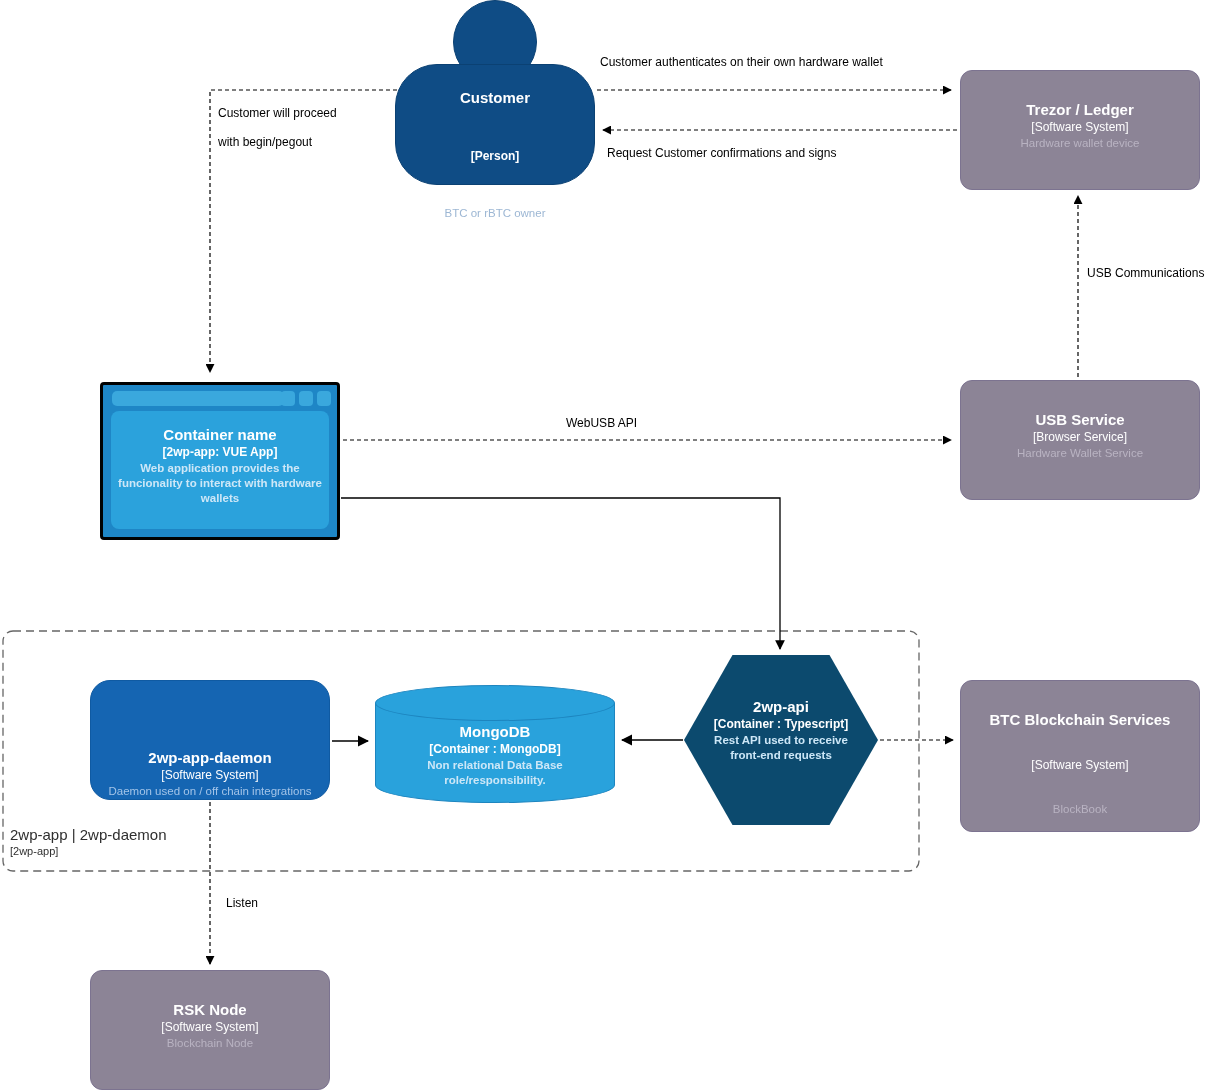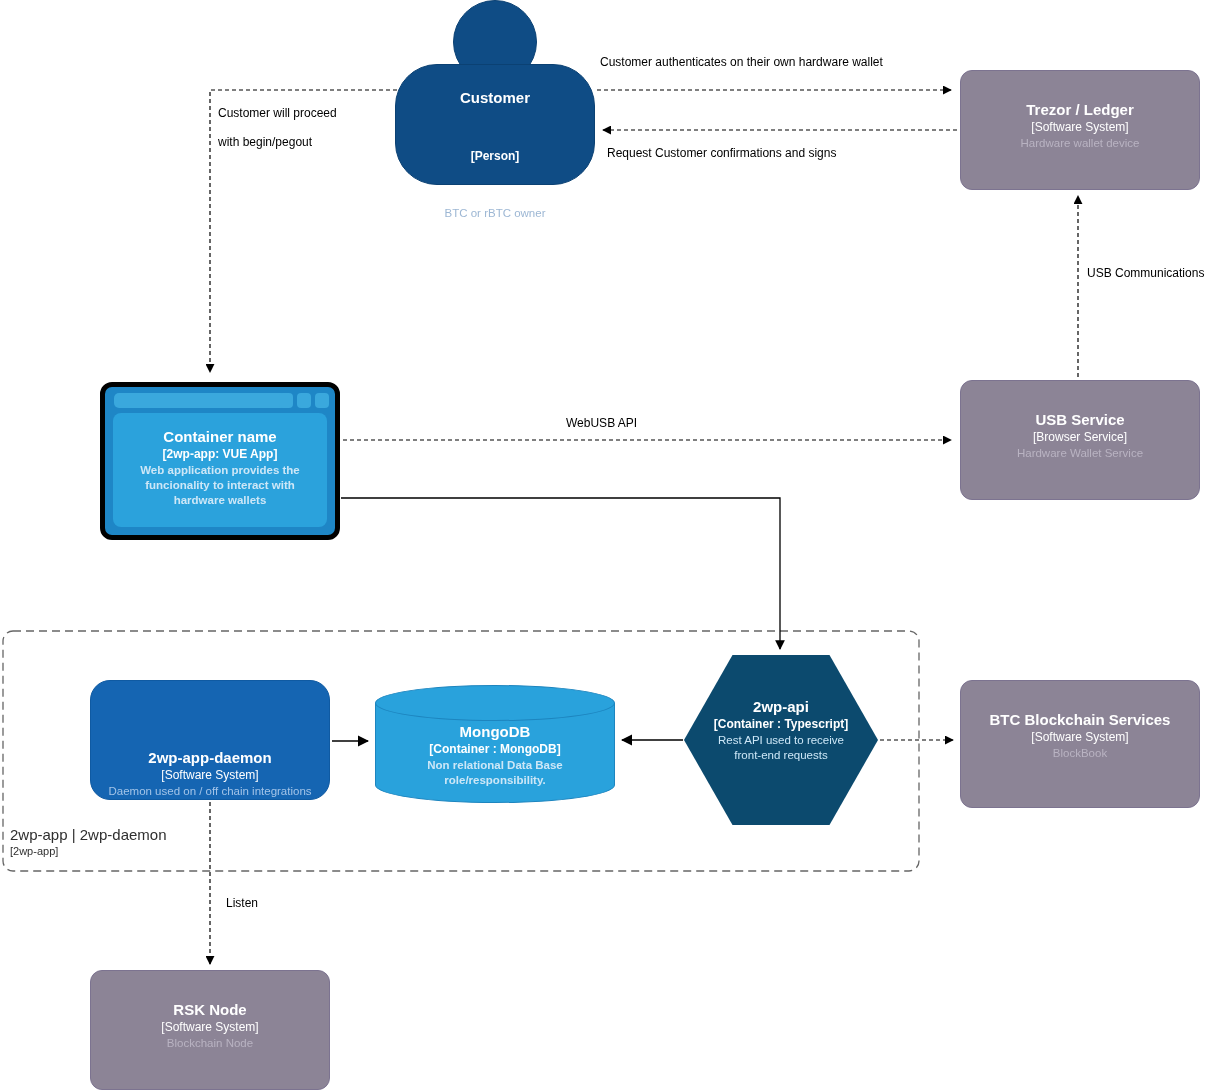--- a/index.html
+++ b/index.html
@@ -17,21 +17,21 @@
   
   .gray{background:#8c8496;border:1px solid #7c7390;border-radius:12px;justify-content:flex-start;padding-top:30px;}
   .gray .desc{color:#b9b3c2;}
 
   
   .person-head{position:absolute;width:82px;height:82px;border-radius:50%;background:#0f4c85;border:1px solid #0b4173;}
   .person-body{background:#0f4c85;border:1px solid #0b4173;border-radius:42px;padding-top:24px;}
   .person-body .desc{color:#9db7d4;}
 
   
-  .browser{background:#1e86c6;border:5px solid #000000;border-radius:12px;padding:0;display:block;}
+  .browser{background:#1e86c6;border:3px solid #000000;border-radius:4px;padding:0;display:block;}
   .browser-bar{position:absolute;left:0;top:0;right:0;height:26px;}
   .browser-pill{position:absolute;left:9px;top:6px;width:172px;height:15px;border-radius:5px;background:#3aa8dd;}
   .browser-btn{position:absolute;top:6px;width:14px;height:15px;border-radius:4px;background:#3aa8dd;}
   .browser-inner{position:absolute;left:8px;right:8px;top:26px;bottom:8px;background:#2ba2dc;border-radius:8px;
     display:flex;flex-direction:column;align-items:center;text-align:center;padding-top:15px;box-sizing:border-box;}
   .browser-inner .desc{color:#cde7f7;font-weight:bold;padding:0 6px;}
 
   
   .daemon{background:#1565b2;border:1px solid #0f5aa2;border-radius:20px;justify-content:flex-end;padding-top:30px;}
   .daemon .desc{color:#a3c4e8;}
@@ -40,21 +40,21 @@
   .cyl{background:none;border:none;display:block;}
   .cyl-top{position:absolute;left:0;right:0;top:0;height:36px;background:#29a2dc;border:1px solid #1d85bf;border-radius:50%;box-sizing:border-box;z-index:3;}
   .cyl-mid{position:absolute;left:0;right:0;top:18px;bottom:18px;background:#29a2dc;border-left:1px solid #1d85bf;border-right:1px solid #1d85bf;box-sizing:border-box;z-index:2;}
   .cyl-bot{position:absolute;left:0;right:0;bottom:0;height:36px;background:#29a2dc;border:1px solid #1d85bf;border-radius:50%;box-sizing:border-box;z-index:1;}
   .cyl-text{position:absolute;left:0;right:0;top:38px;z-index:4;display:flex;flex-direction:column;align-items:center;text-align:center;}
   .cyl-text .desc{color:#cde7f7;font-weight:bold;}
 
   
   .hex{background:#0c4a6e;clip-path:polygon(25% 0,75% 0,100% 50%,75% 100%,25% 100%,0 50%);
     justify-content:flex-start;padding-top:43px;}
-  .hex .desc{color:#cde7f7;font-weight:normal;padding:0 30px;}
+  .hex .desc{color:#cde7f7;font-weight:bold;padding:0 30px;}
 
   
   .elabel{position:absolute;font-size:12px;color:#000;white-space:nowrap;}
   .boundary-label{position:absolute;left:10px;top:826px;color:#2f2f2f;}
   .boundary-label .bt{font-size:15px;font-weight:normal;line-height:18px;}
   .boundary-label .bs{font-size:11px;line-height:14px;}
 </style>
 </head>
 <body>
 
@@ -152,21 +152,21 @@
       <div class="desc">Non relational Data Base role/responsibility.</div>
     </div>
   </div>
 
   <div class="node hex" style="left:684px;top:655px;width:194px;height:170px;">
     <div class="title">2wp-api</div>
     <div class="type bold">[Container : Typescript]</div>
     <div class="desc">Rest API used to receive front-end requests</div>
   </div>
 
-  <div class="node gray" style="left:960px;top:680px;width:240px;height:128px;">
+  <div class="node gray" style="left:960px;top:680px;width:240px;height:152px;gap:28px;">
     <div class="title">BTC Blockchain Services</div>
     <div class="type">[Software System]</div>
     <div class="desc">BlockBook</div>
   </div>
 
   <div class="node gray" style="left:90px;top:970px;width:240px;height:120px;">
     <div class="title">RSK Node</div>
     <div class="type">[Software System]</div>
     <div class="desc">Blockchain Node</div>
   </div>

